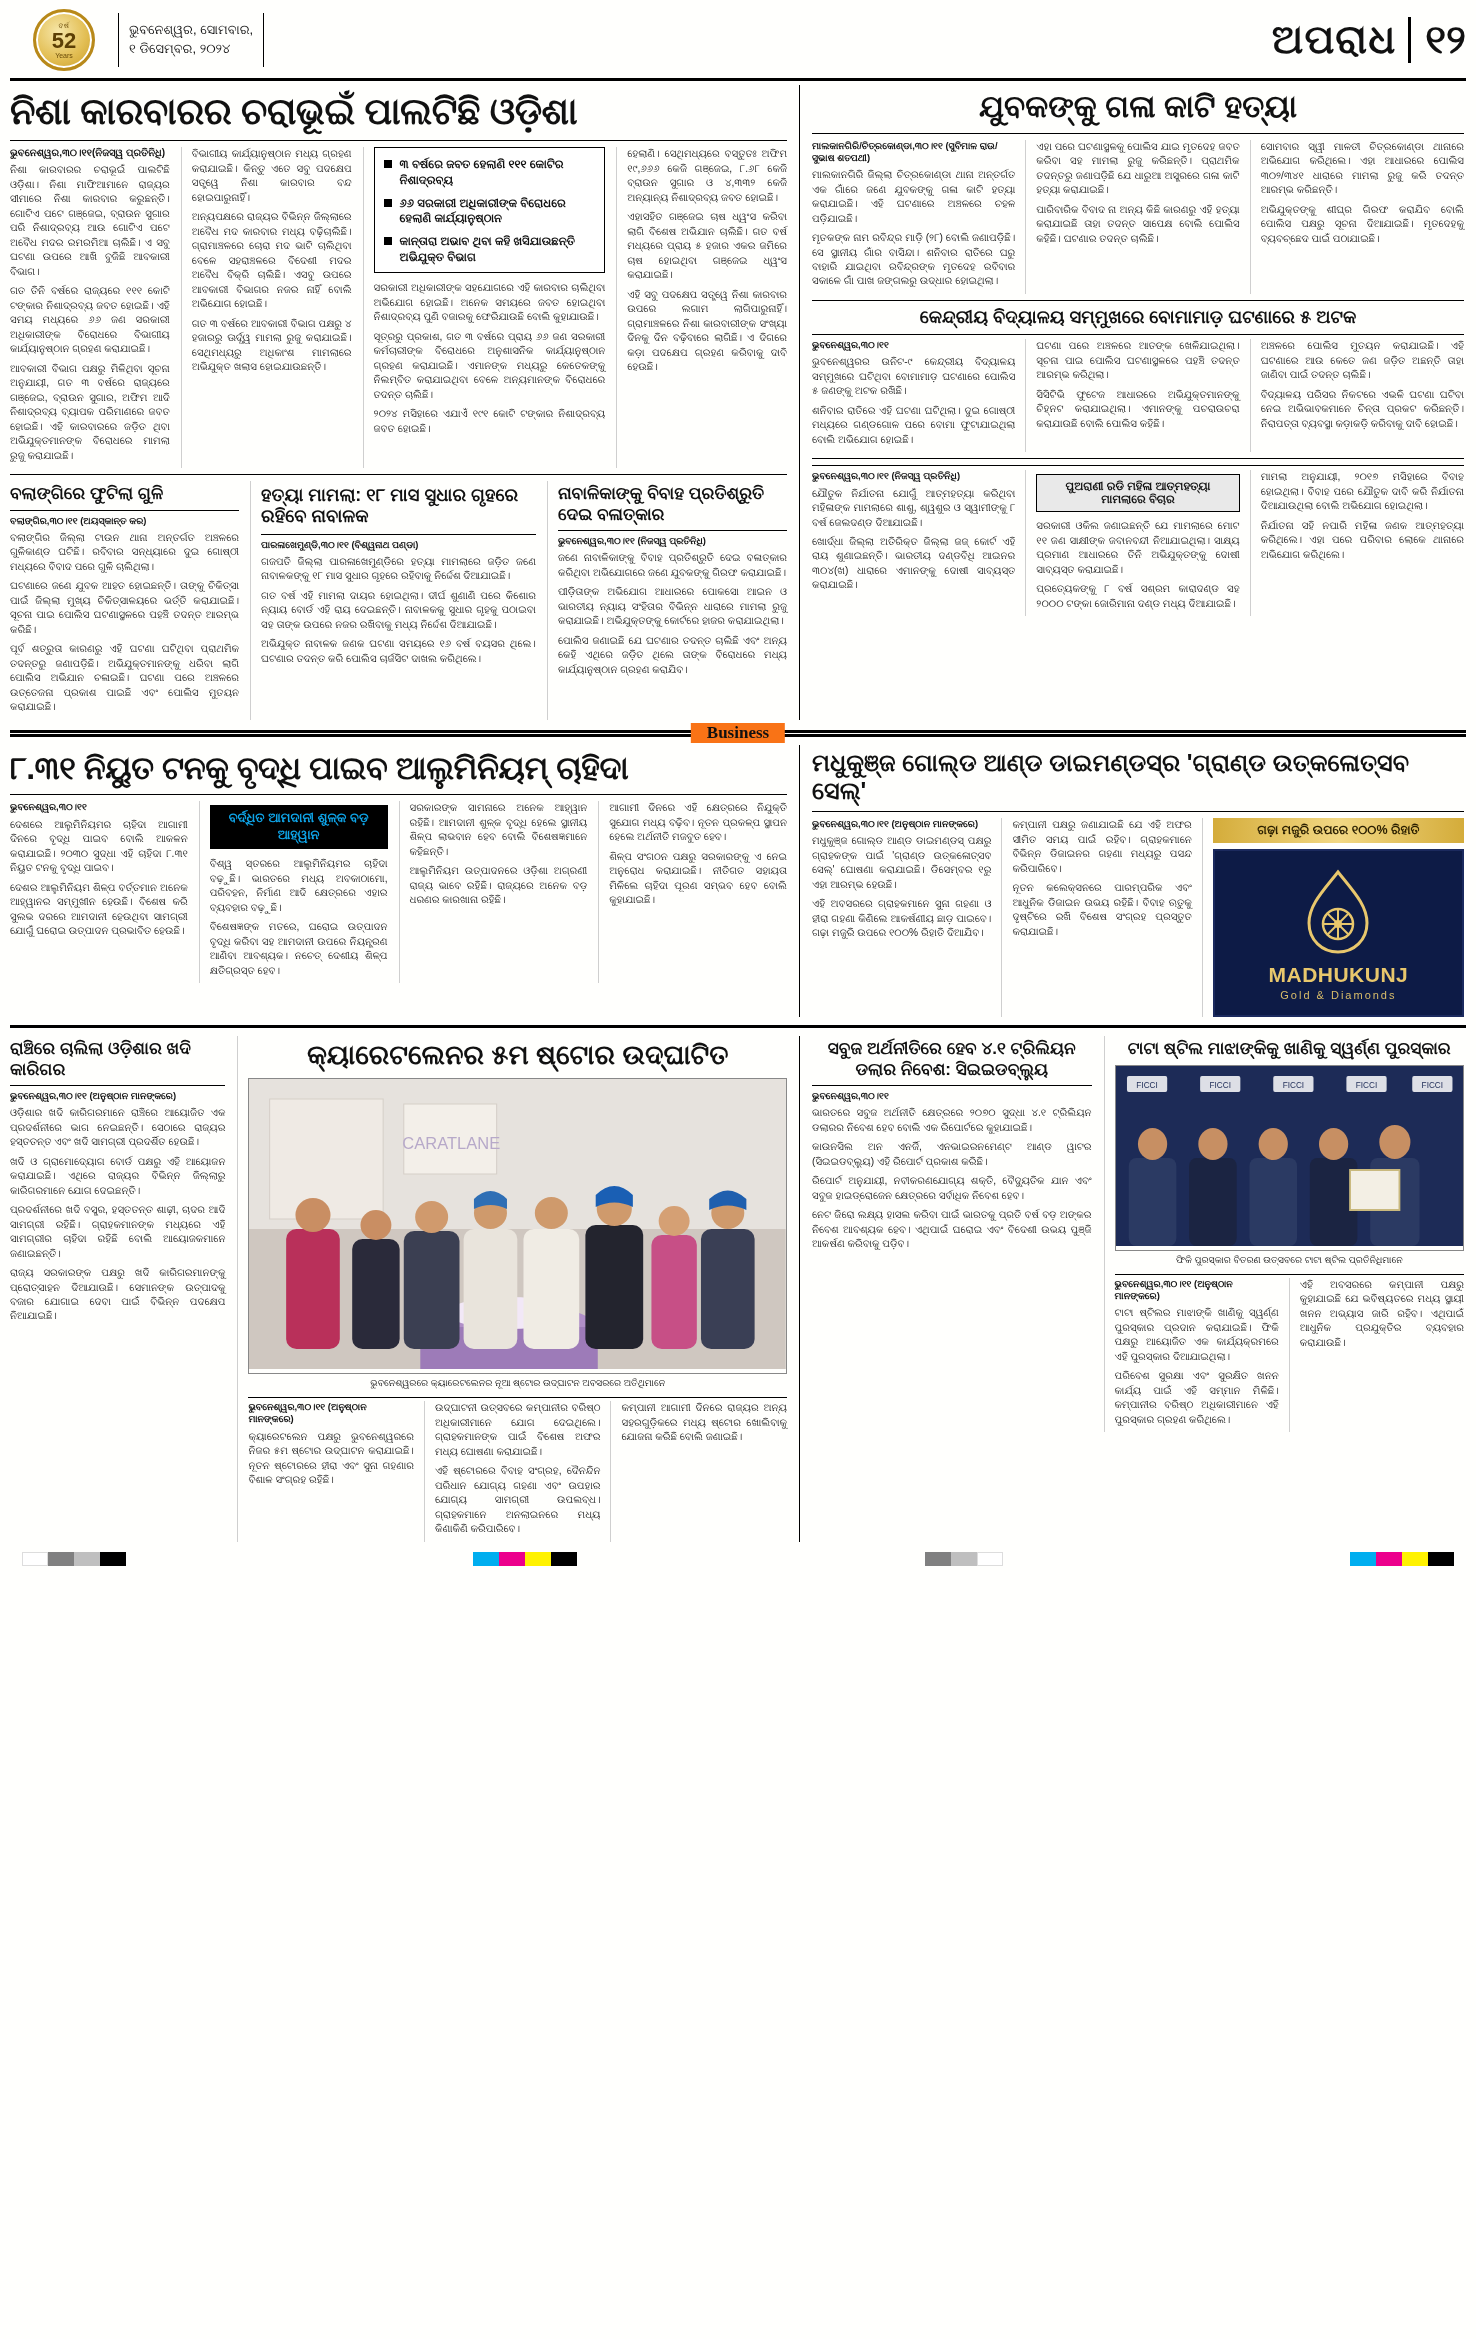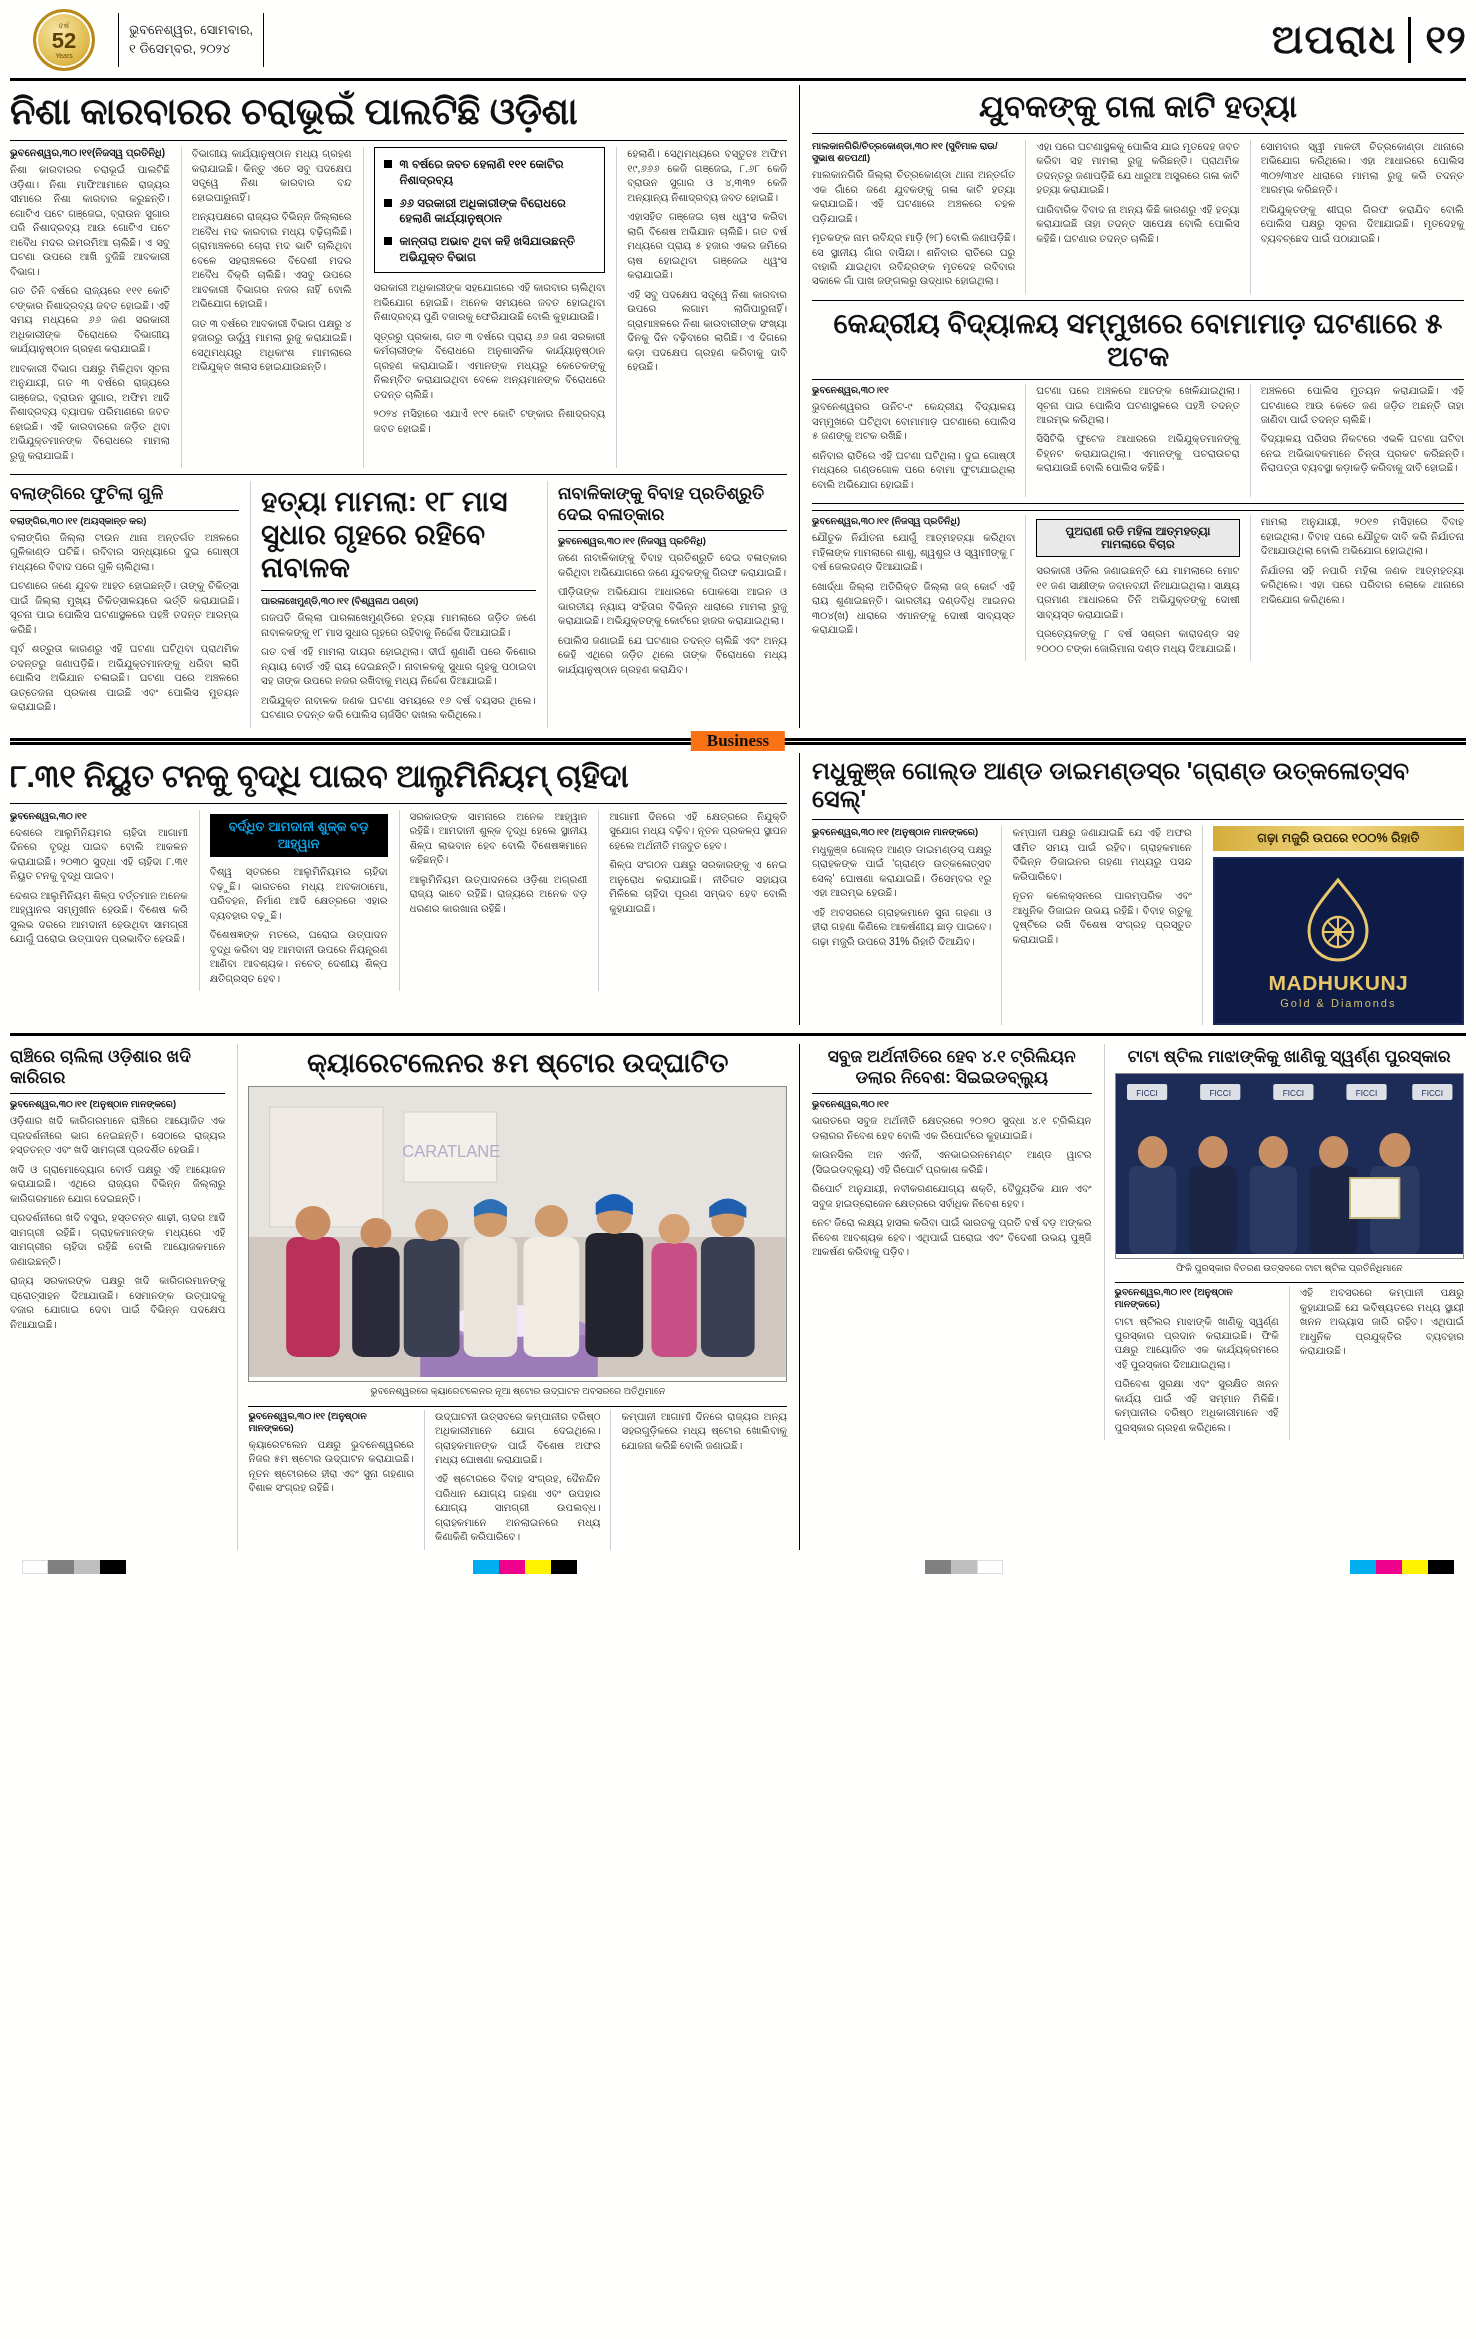--- a/index.html
+++ b/index.html
@@ -89,21 +89,21 @@
     letter-spacing: -0.5px;
   }
   .h-major {
     font-size: 31px;
     font-weight: bold;
     line-height: 1.15;
     margin: 4px 0 8px 0;
     text-align: center;
   }
   .h-mid {
-    font-size: 28px;
+    font-size: 18px;
     font-weight: bold;
     line-height: 1.18;
     margin: 4px 0 6px 0;
   }
   .h-sm {
     font-size: 17px;
     font-weight: bold;
     line-height: 1.2;
     margin: 3px 0 5px 0;
   }
@@ -435,21 +435,21 @@
     </div>
 
     <div class="top-right">
       <div class="h-mid" style="font-size:24px;">ମଧୁକୁଞ୍ଜ ଗୋଲ୍ଡ ଆଣ୍ଡ ଡାଇମଣ୍ଡସ୍‌ର 'ଗ୍ରାଣ୍ଡ ଉତ୍କଳୋତ୍ସବ ସେଲ୍'</div>
       <hr class="hr-thin">
       <div class="cols-3" style="gap:10px;">
         <div class="col">
           <div class="sub-dateline">ଭୁବନେଶ୍ୱର,୩୦।୧୧ (ଅନୁଷ୍ଠାନ ମାନଙ୍କରେ)</div>
           <div class="body-col">
             <p>ମଧୁକୁଞ୍ଜ ଗୋଲ୍ଡ ଆଣ୍ଡ ଡାଇମଣ୍ଡସ୍ ପକ୍ଷରୁ ଗ୍ରାହକଙ୍କ ପାଇଁ 'ଗ୍ରାଣ୍ଡ ଉତ୍କଳୋତ୍ସବ ସେଲ୍' ଘୋଷଣା କରାଯାଇଛି। ଡିସେମ୍ବର ୧ରୁ ଏହା ଆରମ୍ଭ ହେଉଛି।</p>
-            <p>ଏହି ଅବସରରେ ଗ୍ରାହକମାନେ ସୁନା ଗହଣା ଓ ହୀରା ଗହଣା କିଣିଲେ ଆକର୍ଷଣୀୟ ଛାଡ଼ ପାଇବେ। ଗଢ଼ା ମଜୁରି ଉପରେ 31% ରିହାତି ଦିଆଯିବ।</p>
+            <p>ଏହି ଅବସରରେ ଗ୍ରାହକମାନେ ସୁନା ଗହଣା ଓ ହୀରା ଗହଣା କିଣିଲେ ଆକର୍ଷଣୀୟ ଛାଡ଼ ପାଇବେ। ଗଢ଼ା ମଜୁରି ଉପରେ ୧୦୦% ରିହାତି ଦିଆଯିବ।</p>
           </div>
         </div>
         <div class="col vline">
           <div class="body-col">
             <p>କମ୍ପାନୀ ପକ୍ଷରୁ ଜଣାଯାଇଛି ଯେ ଏହି ଅଫର ସୀମିତ ସମୟ ପାଇଁ ରହିବ। ଗ୍ରାହକମାନେ ବିଭିନ୍ନ ଡିଜାଇନର ଗହଣା ମଧ୍ୟରୁ ପସନ୍ଦ କରିପାରିବେ।</p>
             <p>ନୂତନ କଲେକ୍ସନରେ ପାରମ୍ପରିକ ଏବଂ ଆଧୁନିକ ଡିଜାଇନ ଉଭୟ ରହିଛି। ବିବାହ ଋତୁକୁ ଦୃଷ୍ଟିରେ ରଖି ବିଶେଷ ସଂଗ୍ରହ ପ୍ରସ୍ତୁତ କରାଯାଇଛି।</p>
           </div>
         </div>
         <div class="col vline" style="flex:1.4 1 0;">
           <div class="ad-strip">ଗଢ଼ା ମଜୁରି ଉପରେ ୧୦୦% ରିହାତି</div>

